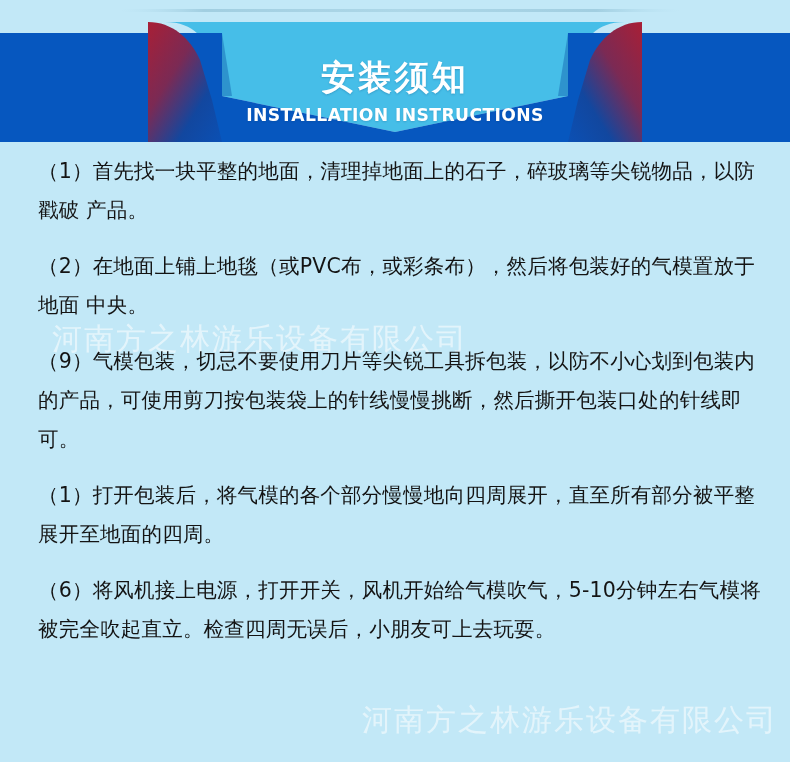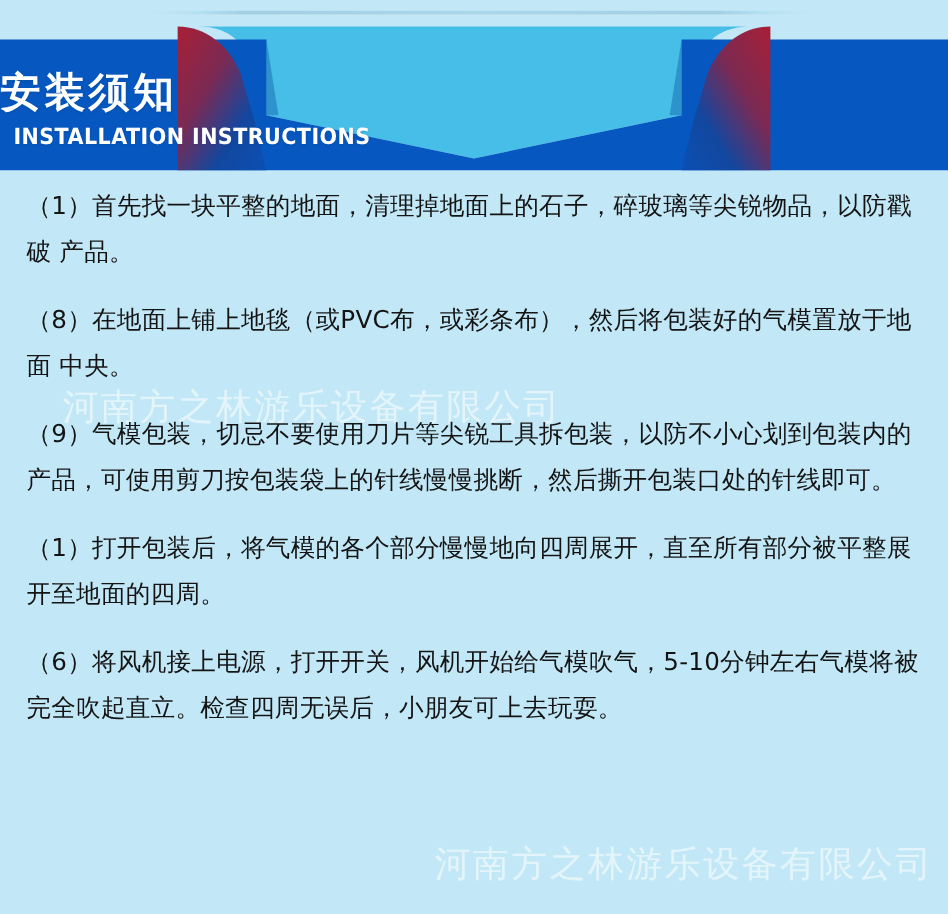--- a/index.html
+++ b/index.html
@@ -30,21 +30,21 @@
     display: block;
   }
   #banner-text {
     position: absolute;
     left: 0;
     top: 0;
     width: 790px;
     height: 173px;
     display: flex;
     flex-direction: column;
-    align-items: flex-start;
+    align-items: center;
     justify-content: center;
     padding-top: 10px;
     box-sizing: border-box;
     pointer-events: none;
   }
   #banner-title-cn {
     color: #ffffff;
     font-size: 34px;
     font-weight: bold;
     letter-spacing: 3px;
@@ -70,21 +70,21 @@
     box-sizing: border-box;
     width: 790px;
   }
   .para {
     position: relative;
     z-index: 2;
     color: #141414;
     font-size: 20.5px;
     line-height: 39px;
     letter-spacing: 0.2px;
-    margin: 0 0 17px 0;
+    margin: 0 0 17px 16px;
     font-family: "DejaVu Sans", "Liberation Sans", sans-serif;
     text-align: left;
   }
   .para:first-child { margin-top: 8px; }
 
   
   .watermark {
     position: absolute;
     z-index: 1;
     color: #ffffff;
@@ -151,17 +151,17 @@
   </div>
 </div>
 
 <div id="content">
 
   <div class="watermark" id="watermark-top">河南方之林游乐设备有限公司</div>
 
   <div class="watermark" id="watermark-mid">河南方之林游乐设备有限公司</div>
 
   <p class="para">（1）首先找一块平整的地面，清理掉地面上的石子，碎玻璃等尖锐物品，以防戳破 产品。</p>
-  <p class="para">（8）在地面上铺上地毯（或PVC布，或彩条布），然后将包装好的气模置放于地面 中央。</p>
+  <p class="para">（2）在地面上铺上地毯（或PVC布，或彩条布），然后将包装好的气模置放于地面 中央。</p>
   <p class="para">（9）气模包装，切忌不要使用刀片等尖锐工具拆包装，以防不小心划到包装内的产品，可使用剪刀按包装袋上的针线慢慢挑断，然后撕开包装口处的针线即可。</p>
   <p class="para">（1）打开包装后，将气模的各个部分慢慢地向四周展开，直至所有部分被平整展开至地面的四周。</p>
   <p class="para">（6）将风机接上电源，打开开关，风机开始给气模吹气，5-10分钟左右气模将被完全吹起直立。检查四周无误后，小朋友可上去玩耍。</p>
 </div>
 
 </body></html>

